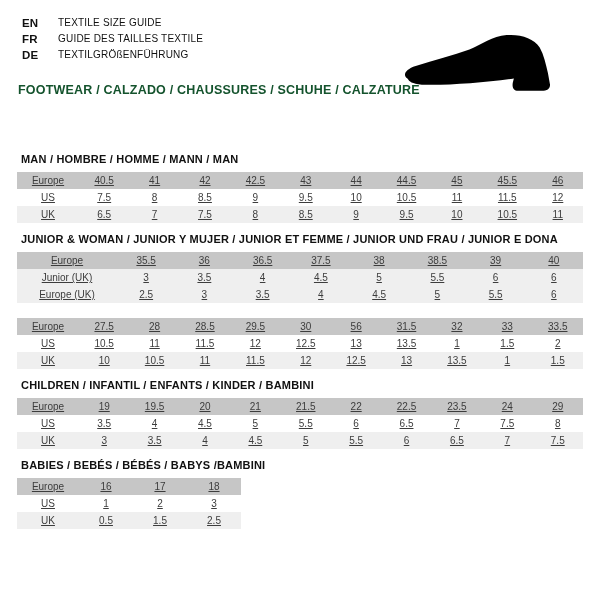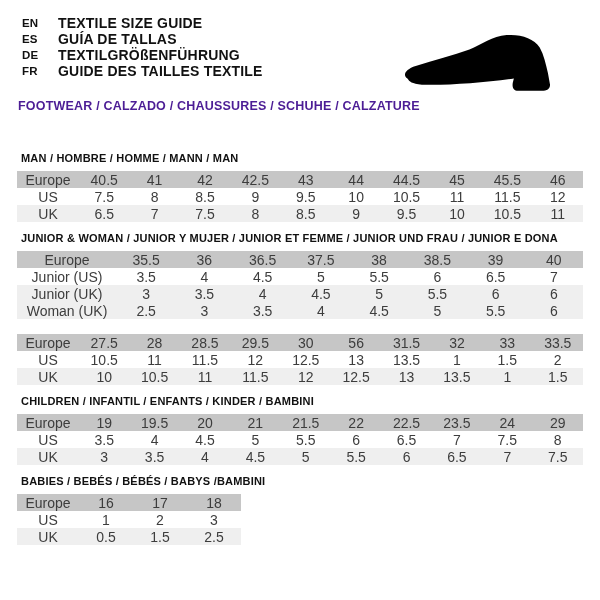--- a/index.html
+++ b/index.html
@@ -9,41 +9,41 @@
     font-family:"Liberation Sans", sans-serif;
     color:#3d3d3d;
     overflow:hidden;
   }
   .page { position:relative; width:600px; height:600px; padding:15px 17px 0 17px; background:#fff; }
 
   
   .lang-block { margin-left:5px; }
   .lang-row { display:flex; height:16px; line-height:16px; }
   .lang-code { width:36px; font-weight:bold; font-size:11.5px; color:#111; letter-spacing:.2px; }
-  .lang-label { font-weight:bold; font-size:14px; color:#111; letter-spacing:.2px; }
+  .lang-label { font-weight:normal; font-size:10px; color:#111; letter-spacing:.2px; }
 
   .footwear-line {
     margin-top:20px; margin-left:1px;
-    font-weight:bold; font-size:12.5px; color:#4c1d95; letter-spacing:.2px;
+    font-weight:bold; font-size:12.5px; color:#14532d; letter-spacing:.2px;
   }
 
   .shoe-icon { position:absolute; left:399px; top:33px; width:176px; height:62px; }
   .shoe-icon path { fill:#000; }
 
   
-  #sections { margin-top:40px; }
+  #sections { margin-top:57px; }
   .section + .section { margin-top:11px; }
   .section-kids { margin-top:15px !important; }
   .section-title {
     font-weight:bold; font-size:11px; line-height:11px; color:#111;
     margin:0 0 7px 4px; letter-spacing:.2px;
   }
   table.size-table {
     border-collapse:collapse; table-layout:fixed;
-    width:566px; font-size:14px; color:#3d3d3d;
+    width:566px; font-size:10px; color:#3d3d3d;text-decoration:underline;
   }
   .section-babies table.size-table { width:224px; }
   table.size-table td { height:17px; text-align:center; padding:0; vertical-align:middle; }
   td.label-cell { text-align:left; padding-left:6px; }
   col.label-col { width:62px; }
   .section-junior-woman col.label-col { width:100px; }
   tr.row-header { background:var(--header-row, #c6c6c6); }
   tr.row-alt    { background:var(--alt-row, #efefef); }
   tr.row-white  { background:var(--white-row, #ffffff); }
 </style>
@@ -51,30 +51,26 @@
 <body>
 
 <div class="page">
 
   <div class="lang-block">
       <div class="lang-row">
         <span class="lang-code">EN</span>
         <span class="lang-label">TEXTILE SIZE GUIDE</span>
       </div>
       <div class="lang-row">
-        <span class="lang-code">ES</span>
-        <span class="lang-label">GUÍA DE TALLAS</span>
+        <span class="lang-code">FR</span>
+        <span class="lang-label">GUIDE DES TAILLES TEXTILE</span>
       </div>
       <div class="lang-row">
         <span class="lang-code">DE</span>
         <span class="lang-label">TEXTILGRÖßENFÜHRUNG</span>
-      </div>
-      <div class="lang-row">
-        <span class="lang-code">FR</span>
-        <span class="lang-label">GUIDE DES TAILLES TEXTILE</span>
       </div>
     </div>
 
   <div class="footwear-line">FOOTWEAR / CALZADO / CHAUSSURES / SCHUHE / CALZATURE</div>
 
   <svg class="shoe-icon" viewBox="0 0 170 60" preserveAspectRatio="xMidYMid meet" aria-hidden="true">
     <path d="M8,44
              C3,41 6,35 16,32
              C34,26 52,22 68,16
              C80,11 90,3 104,2
@@ -168,44 +164,33 @@
               <td class="label-cell">Europe</td>
               <td>35.5</td>
               <td>36</td>
               <td>36.5</td>
               <td>37.5</td>
               <td>38</td>
               <td>38.5</td>
               <td>39</td>
               <td>40</td>
             </tr>
-            <tr class="row-white">
-              <td class="label-cell">Junior (US)</td>
-              <td>3.5</td>
-              <td>4</td>
-              <td>4.5</td>
-              <td>5</td>
-              <td>5.5</td>
-              <td>6</td>
-              <td>6.5</td>
-              <td>7</td>
-            </tr>
             <tr class="row-alt">
               <td class="label-cell">Junior (UK)</td>
               <td>3</td>
               <td>3.5</td>
               <td>4</td>
               <td>4.5</td>
               <td>5</td>
               <td>5.5</td>
               <td>6</td>
               <td>6</td>
             </tr>
             <tr class="row-alt">
-              <td class="label-cell">Woman (UK)</td>
+              <td class="label-cell">Europe (UK)</td>
               <td>2.5</td>
               <td>3</td>
               <td>3.5</td>
               <td>4</td>
               <td>4.5</td>
               <td>5</td>
               <td>5.5</td>
               <td>6</td>
             </tr>
           </tbody>

